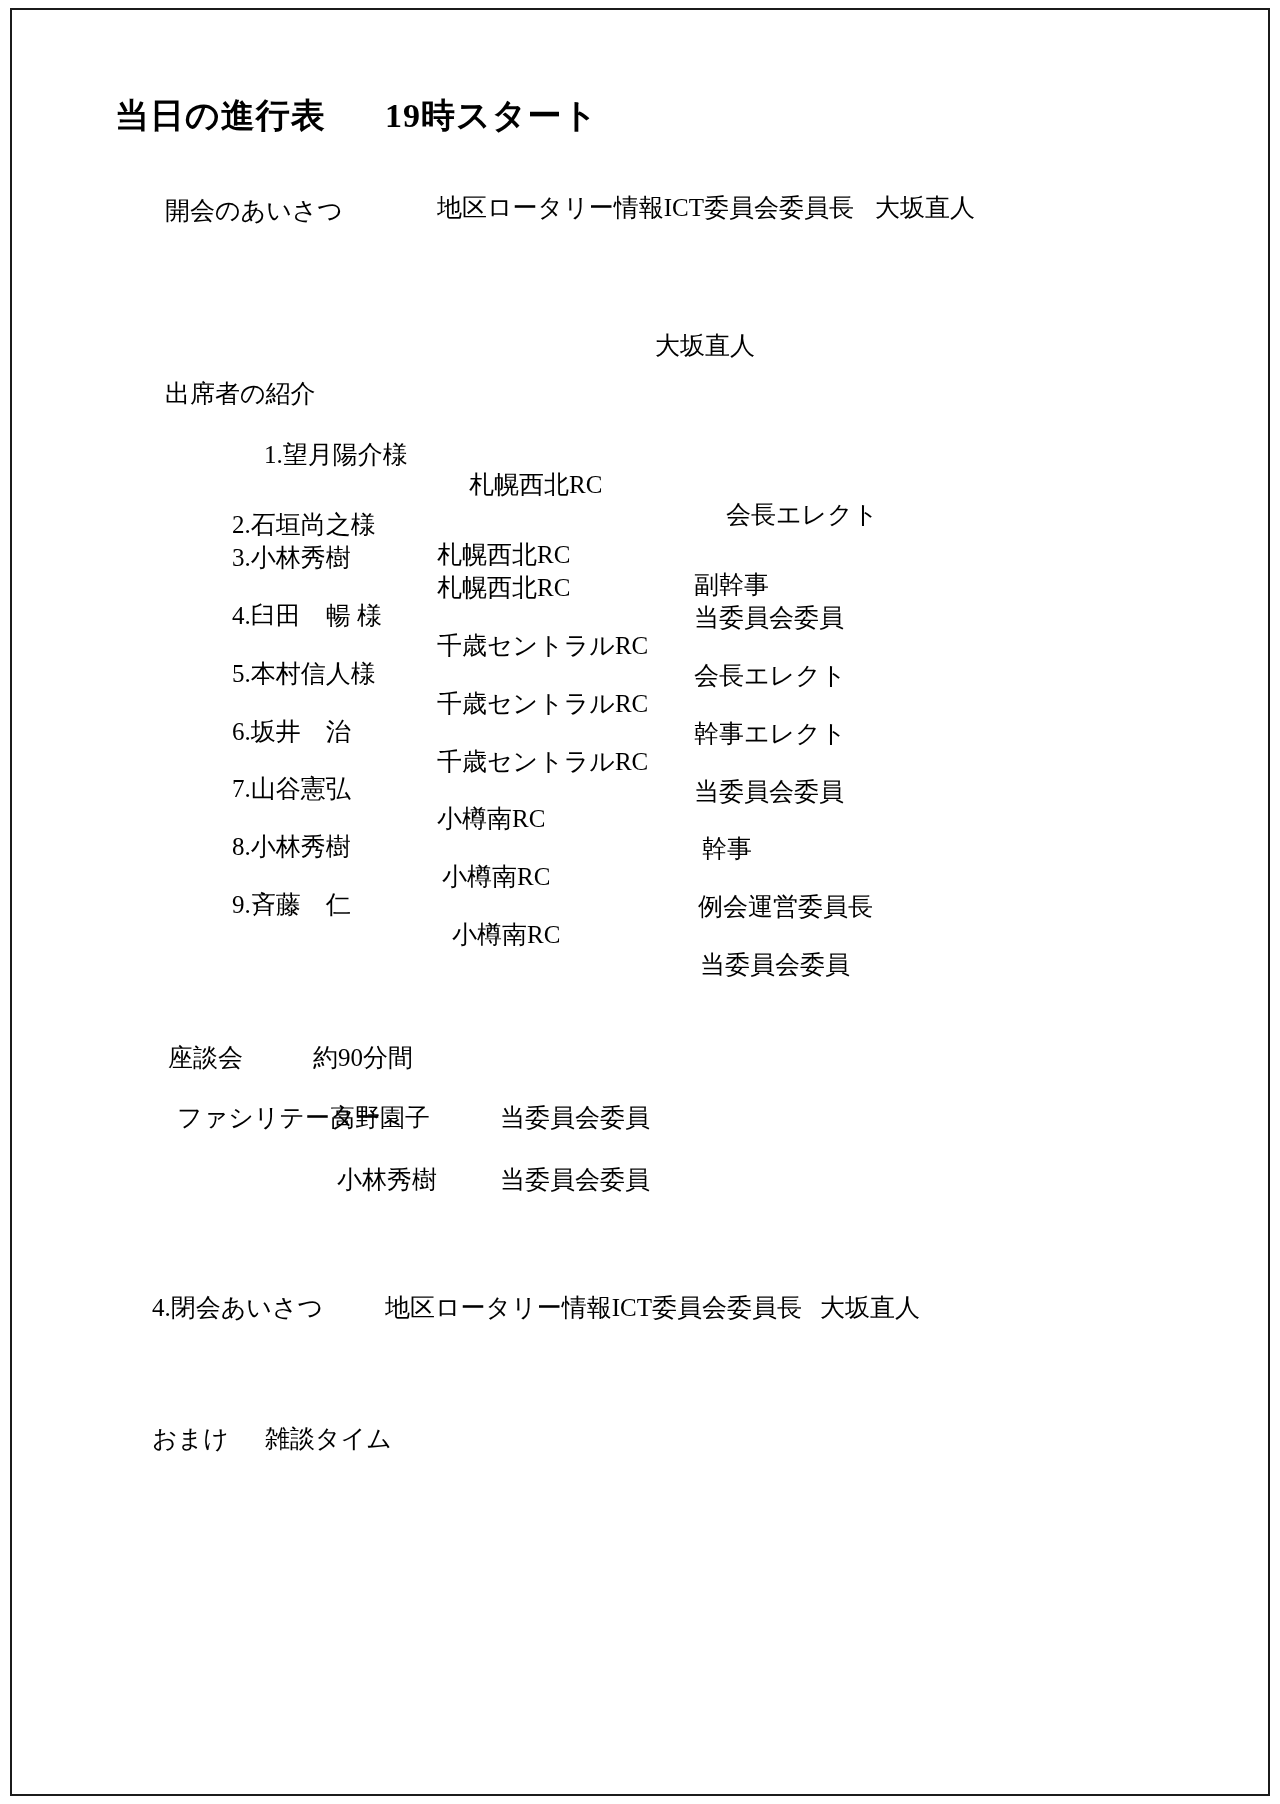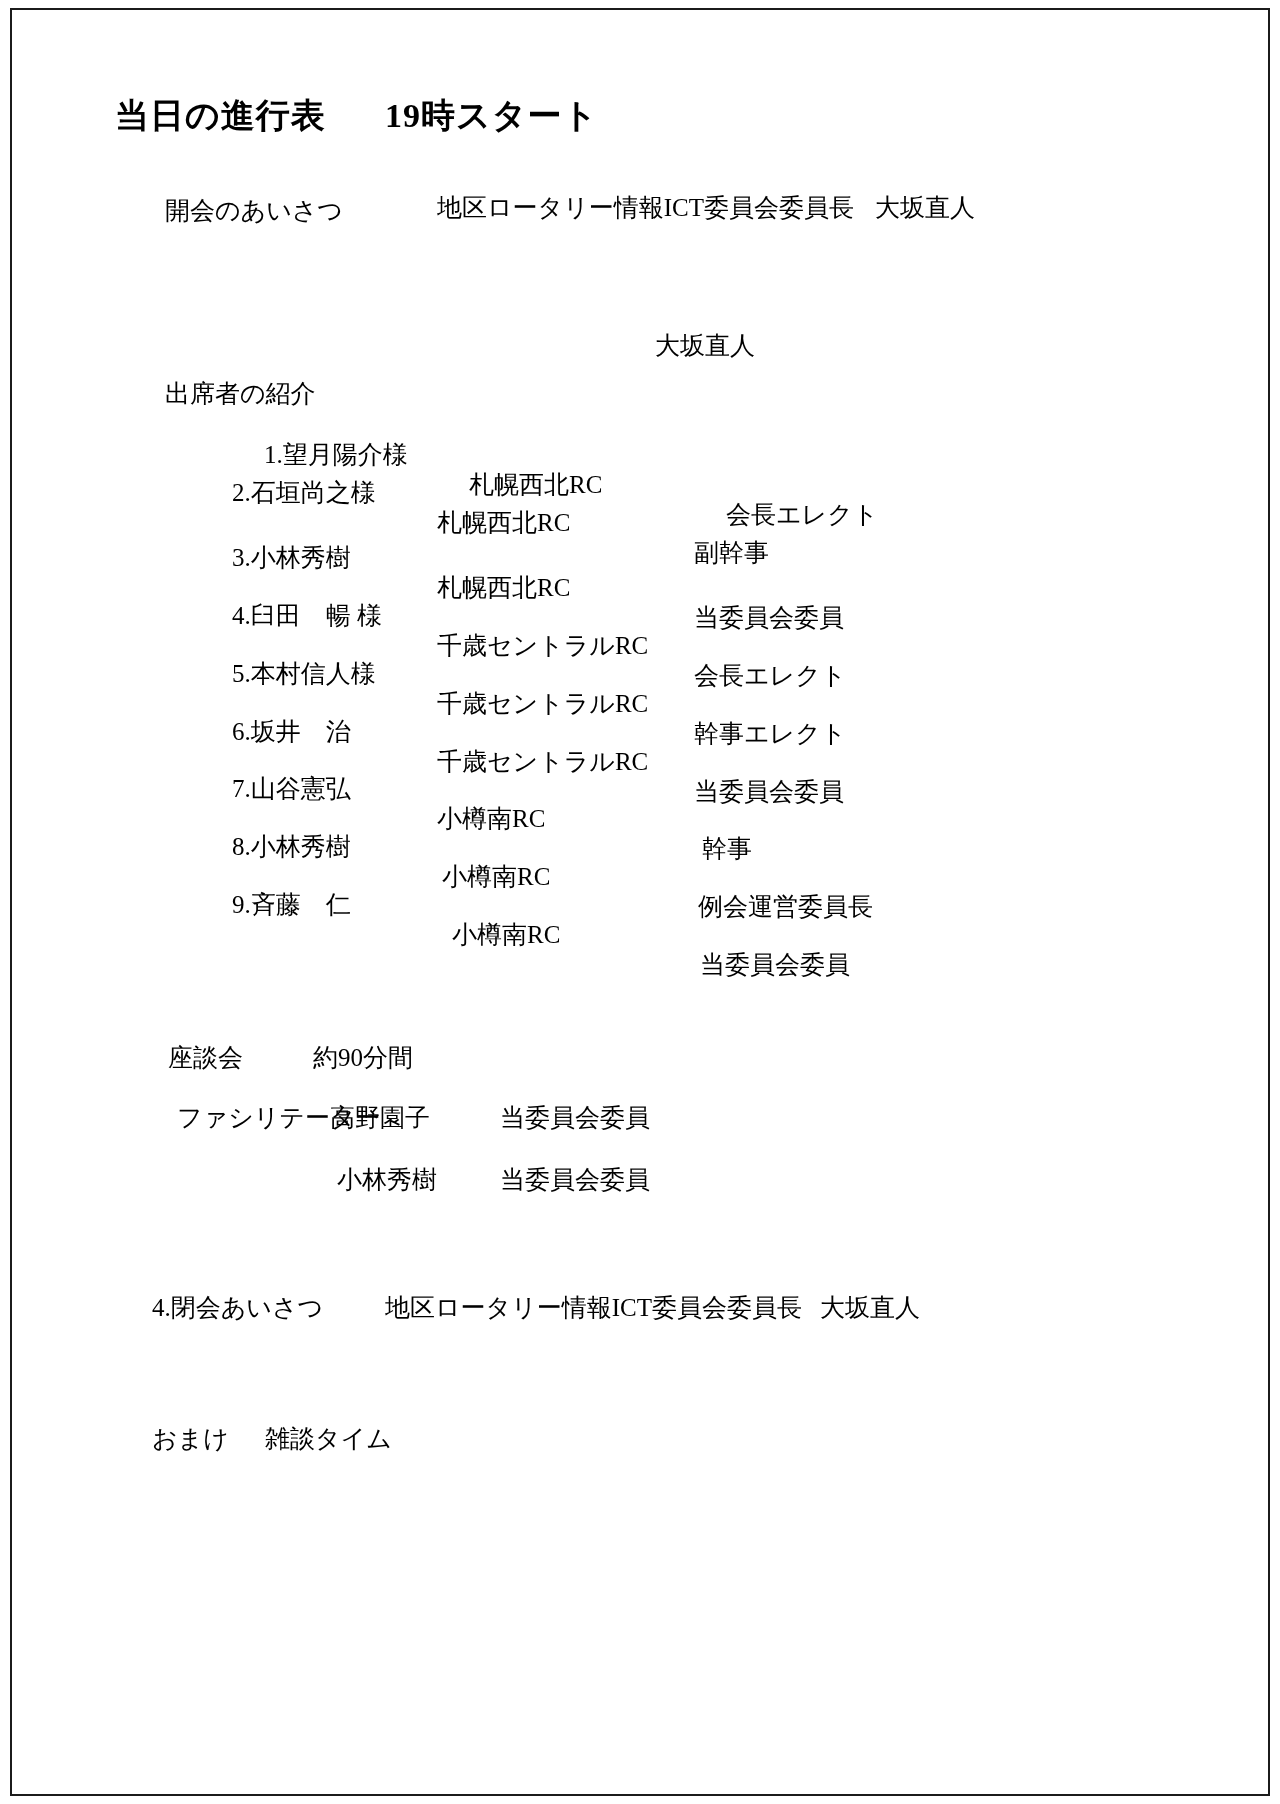--- a/index.html
+++ b/index.html
@@ -56,21 +56,21 @@
   <div class="frag" style="left:875px; top:193px;">大坂直人</div>
 
   <div class="frag" style="left:165px; top:331px;margin-top:48px;">出席者の紹介</div>
   <div class="frag" style="left:655px; top:331px;">大坂直人</div>
 
   <div class="frag" style="left:0; top:410px; width:1280px;margin-left:32px;">
     <span class="abs-span row-name"><span>1.</span><span>望月陽介様</span></span>
     <span class="abs-span row-club">札幌西北RC</span>
     <span class="abs-span row-role">会長エレクト</span>
   </div>
-  <div class="frag" style="left:0; top:448px; width:1280px;">
+  <div class="frag" style="left:0; top:480px; width:1280px;">
     <span class="abs-span row-name"><span>2.</span><span>石垣尚之様</span></span>
     <span class="abs-span row-club">札幌西北RC</span>
     <span class="abs-span row-role">副幹事</span>
   </div>
   <div class="frag" style="left:0; top:513px; width:1280px;">
     <span class="abs-span row-name"><span>3.</span><span>小林秀樹</span></span>
     <span class="abs-span row-club">札幌西北RC</span>
     <span class="abs-span row-role">当委員会委員</span>
   </div>
   <div class="frag" style="left:0; top:571px; width:1280px;">

